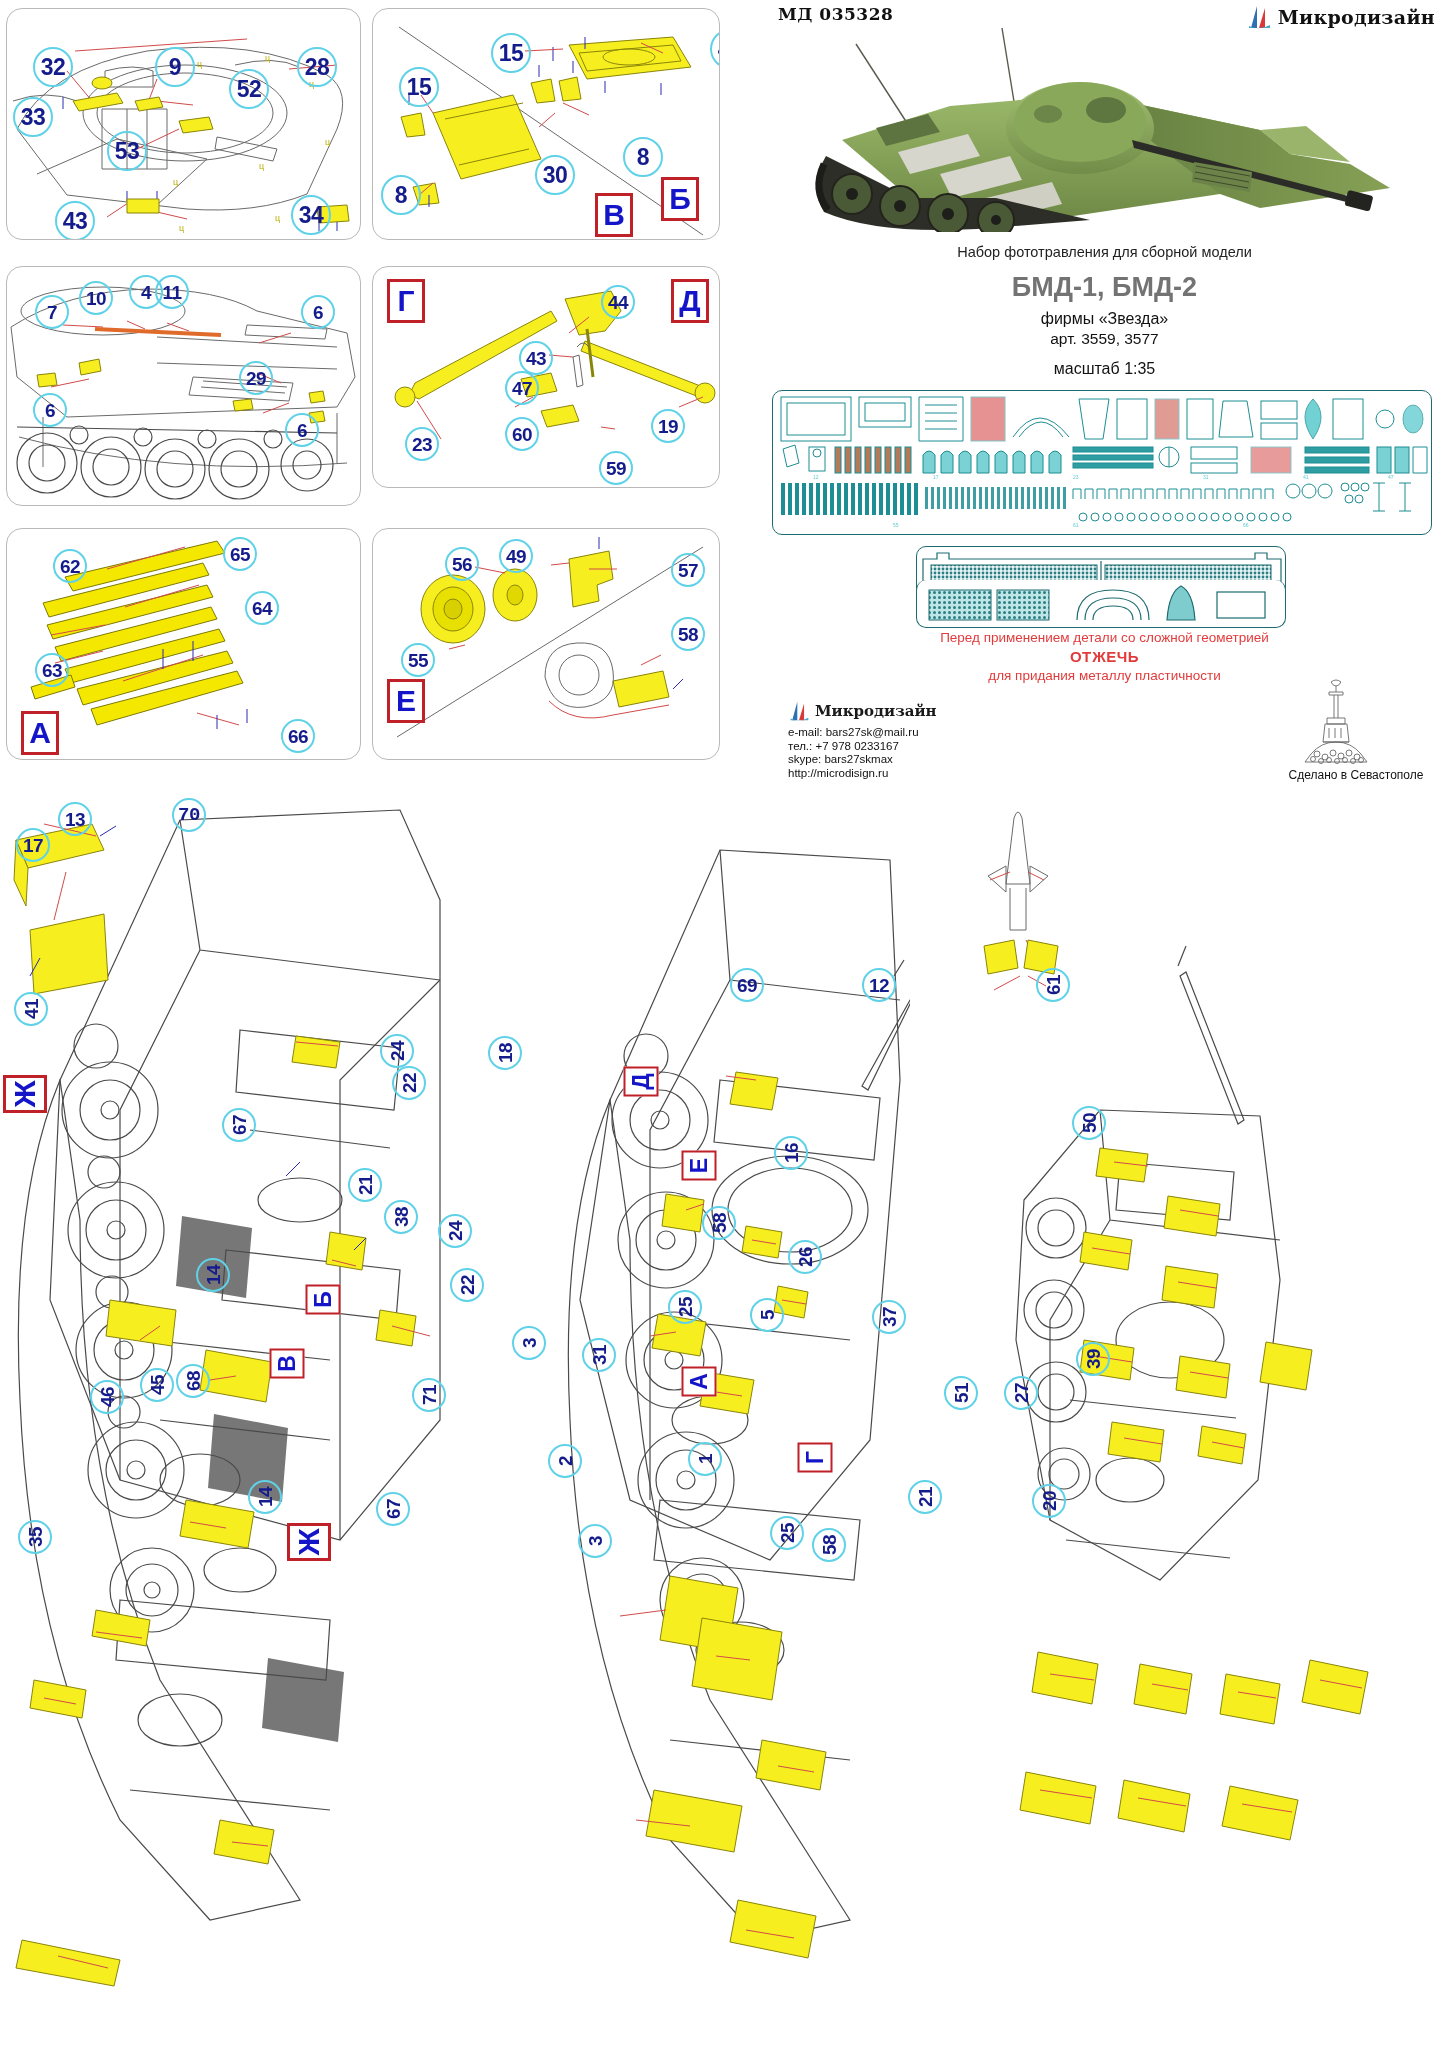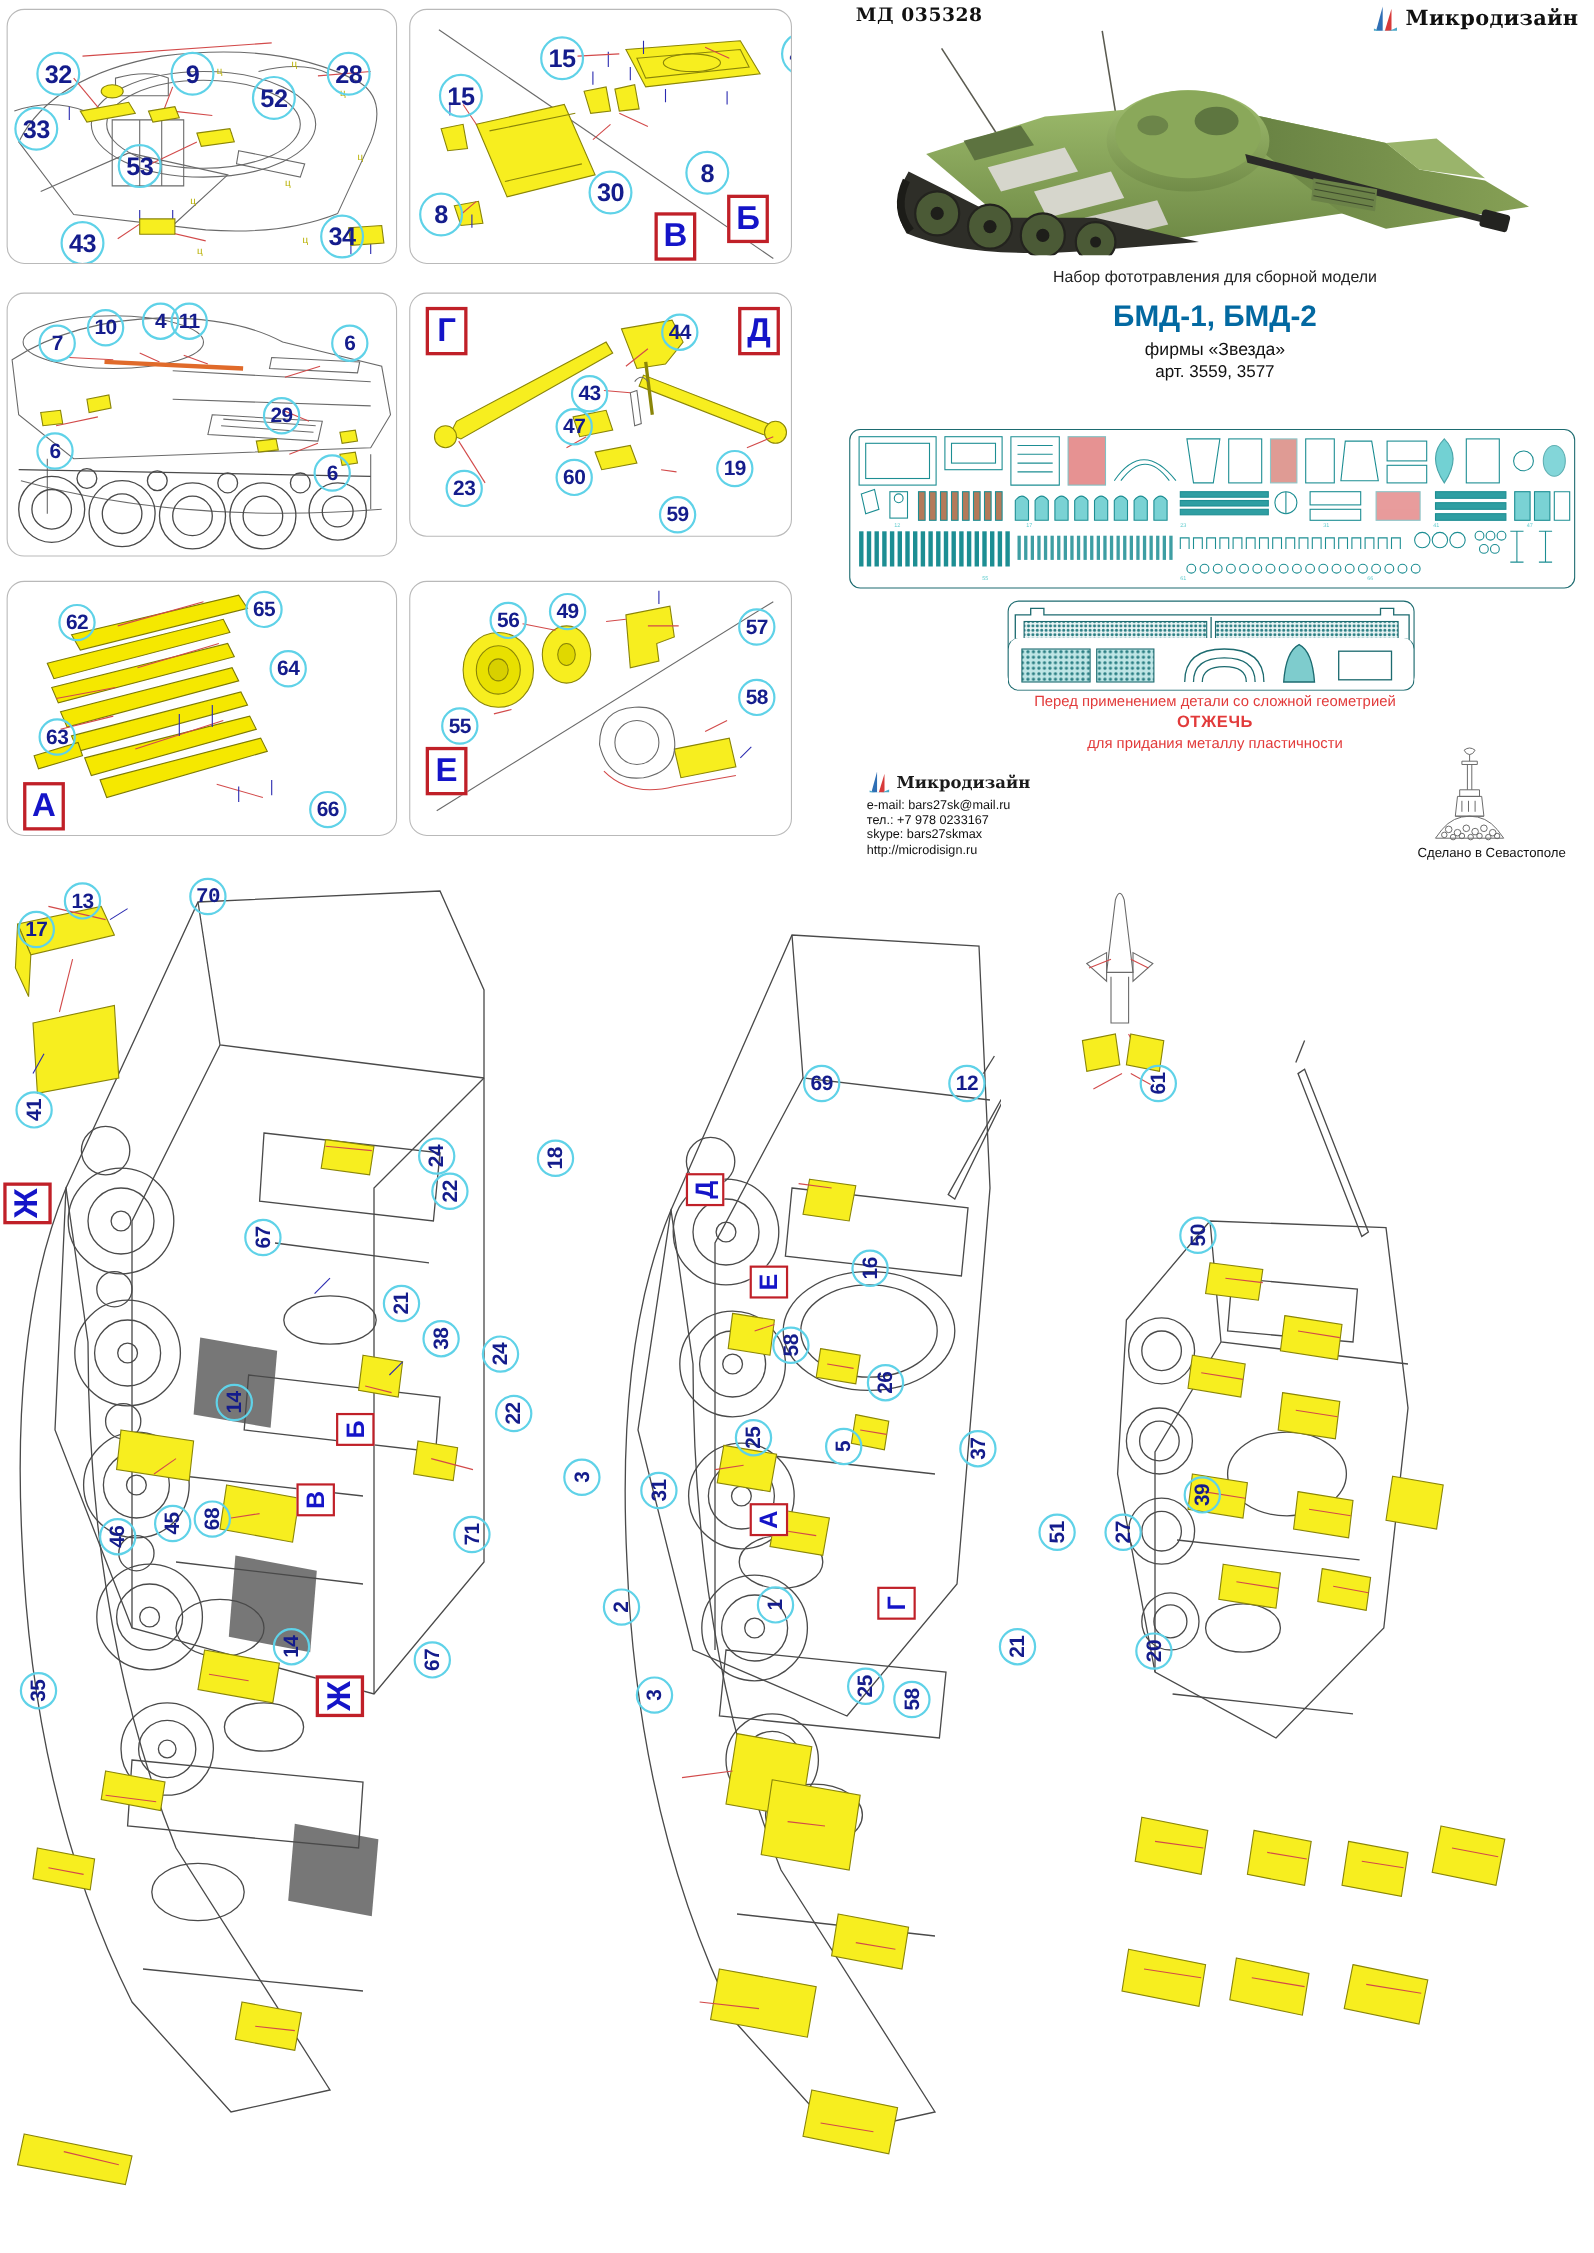--- a/index.html
+++ b/index.html
@@ -61,21 +61,21 @@
   }
   .brand{position:absolute;right:14px;top:4px;display:flex;align-items:center;gap:6px;}
   .brand-name{
     font-family:"DejaVu Serif","Liberation Serif",serif;
     font-size:19px;font-weight:700;color:#111;letter-spacing:.3px;
   }
 
   .tank-photo{position:absolute;left:30px;top:22px;width:630px;height:210px;}
 
   .t-sub{position:absolute;width:100%;text-align:center;font-size:14.5px;color:#222;}
-  .t-model{position:absolute;width:100%;text-align:center;font-size:27px;font-weight:700;color:#0369a1;}
+  .t-model{position:absolute;width:100%;text-align:center;font-size:27px;font-weight:700;color:#737373;}
   .t-firm{position:absolute;width:100%;text-align:center;font-size:16px;color:#111;}
   .t-art{position:absolute;width:100%;text-align:center;font-size:15.5px;color:#111;}
   .t-scale{position:absolute;width:100%;text-align:center;font-size:16px;color:#111;}
 
   .fret{
     position:absolute;
     border:1.4px solid #1d6b70;
     border-radius:10px;
     background:#fff;
     box-sizing:border-box;
@@ -454,20 +454,21 @@
       </g>
       <path d="M34 142 Q22 168 38 188" stroke="#1c1c18" stroke-width="7" fill="none"></path>
 
       <path d="M470 108 L516 104 L560 140 L500 132 Z" fill="#9ab46b"></path>
     </svg>
 
     <div class="t-sub" style="top:244px;">Набор фототравления для сборной модели</div>
     <div class="t-model" style="top:272px;">БМД-1, БМД-2</div>
     <div class="t-firm" style="top:310px;">фирмы «Звезда»</div>
     <div class="t-art" style="top:330px;">арт. 3559, 3577</div>
+    <div class="t-scale" style="top:360px;">масштаб 1:35</div>
 
     <div class="fret" style="left:12px;top:390px;width:660px;height:145px;">
       <svg width="660" height="145" viewBox="0 0 660 145">
         <g stroke="#1d8e93" stroke-width="1" fill="none">
           <rect x="8" y="6" width="70" height="44"></rect>
             <rect x="14" y="12" width="58" height="32"></rect>
           <rect x="86" y="6" width="52" height="30"></rect>
             <rect x="92" y="12" width="40" height="18"></rect>
           <path d="M146 6 L190 6 L190 50 L146 50 Z"></path>
           <path d="M152 14 L184 14 M152 22 L184 22 M152 30 L184 30 M152 38 L184 38"></path>

